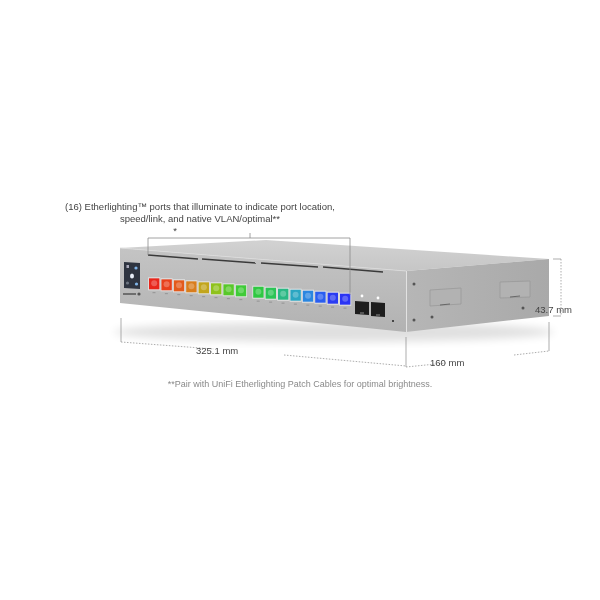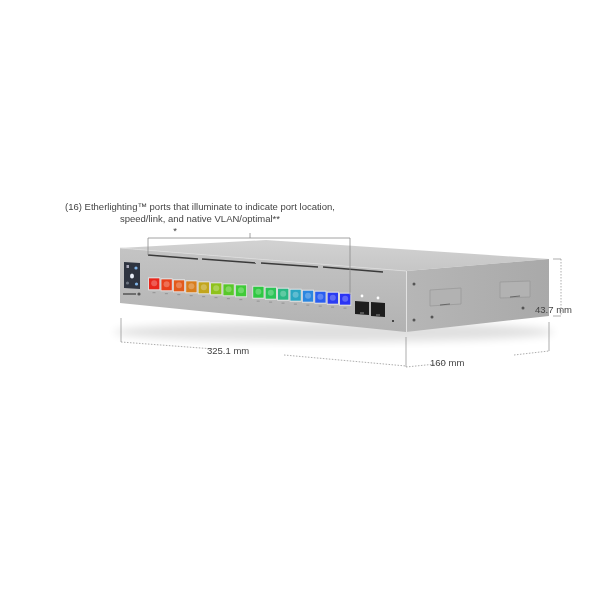--- a/index.html
+++ b/index.html
@@ -167,17 +167,18 @@
       <line x1="519" y1="316" x2="527" y2="316"></line>
     </g>
   </svg>
 
   <div class="callout">
     <div>(16) Etherlighting™ ports that illuminate to indicate port location,</div>
     <div>speed/link, and native VLAN/optimal**</div>
     <div style="margin-left:-50px;">*</div>
   </div>
 
-  <div class="dim" style="left:207px;top:345px;">325.1 mm</div>
+  <div class="dim" style="left:196px;top:345px;">325.1 mm</div>
   <div class="dim" style="left:430px;top:357px;">160 mm</div>
   <div class="dim" style="left:535px;top:284px;margin-top:20px;">43.7 mm</div>
 
+  <div class="footnote">**Pair with UniFi Etherlighting Patch Cables for optimal brightness.</div>
 </div>
 
 </body></html>

